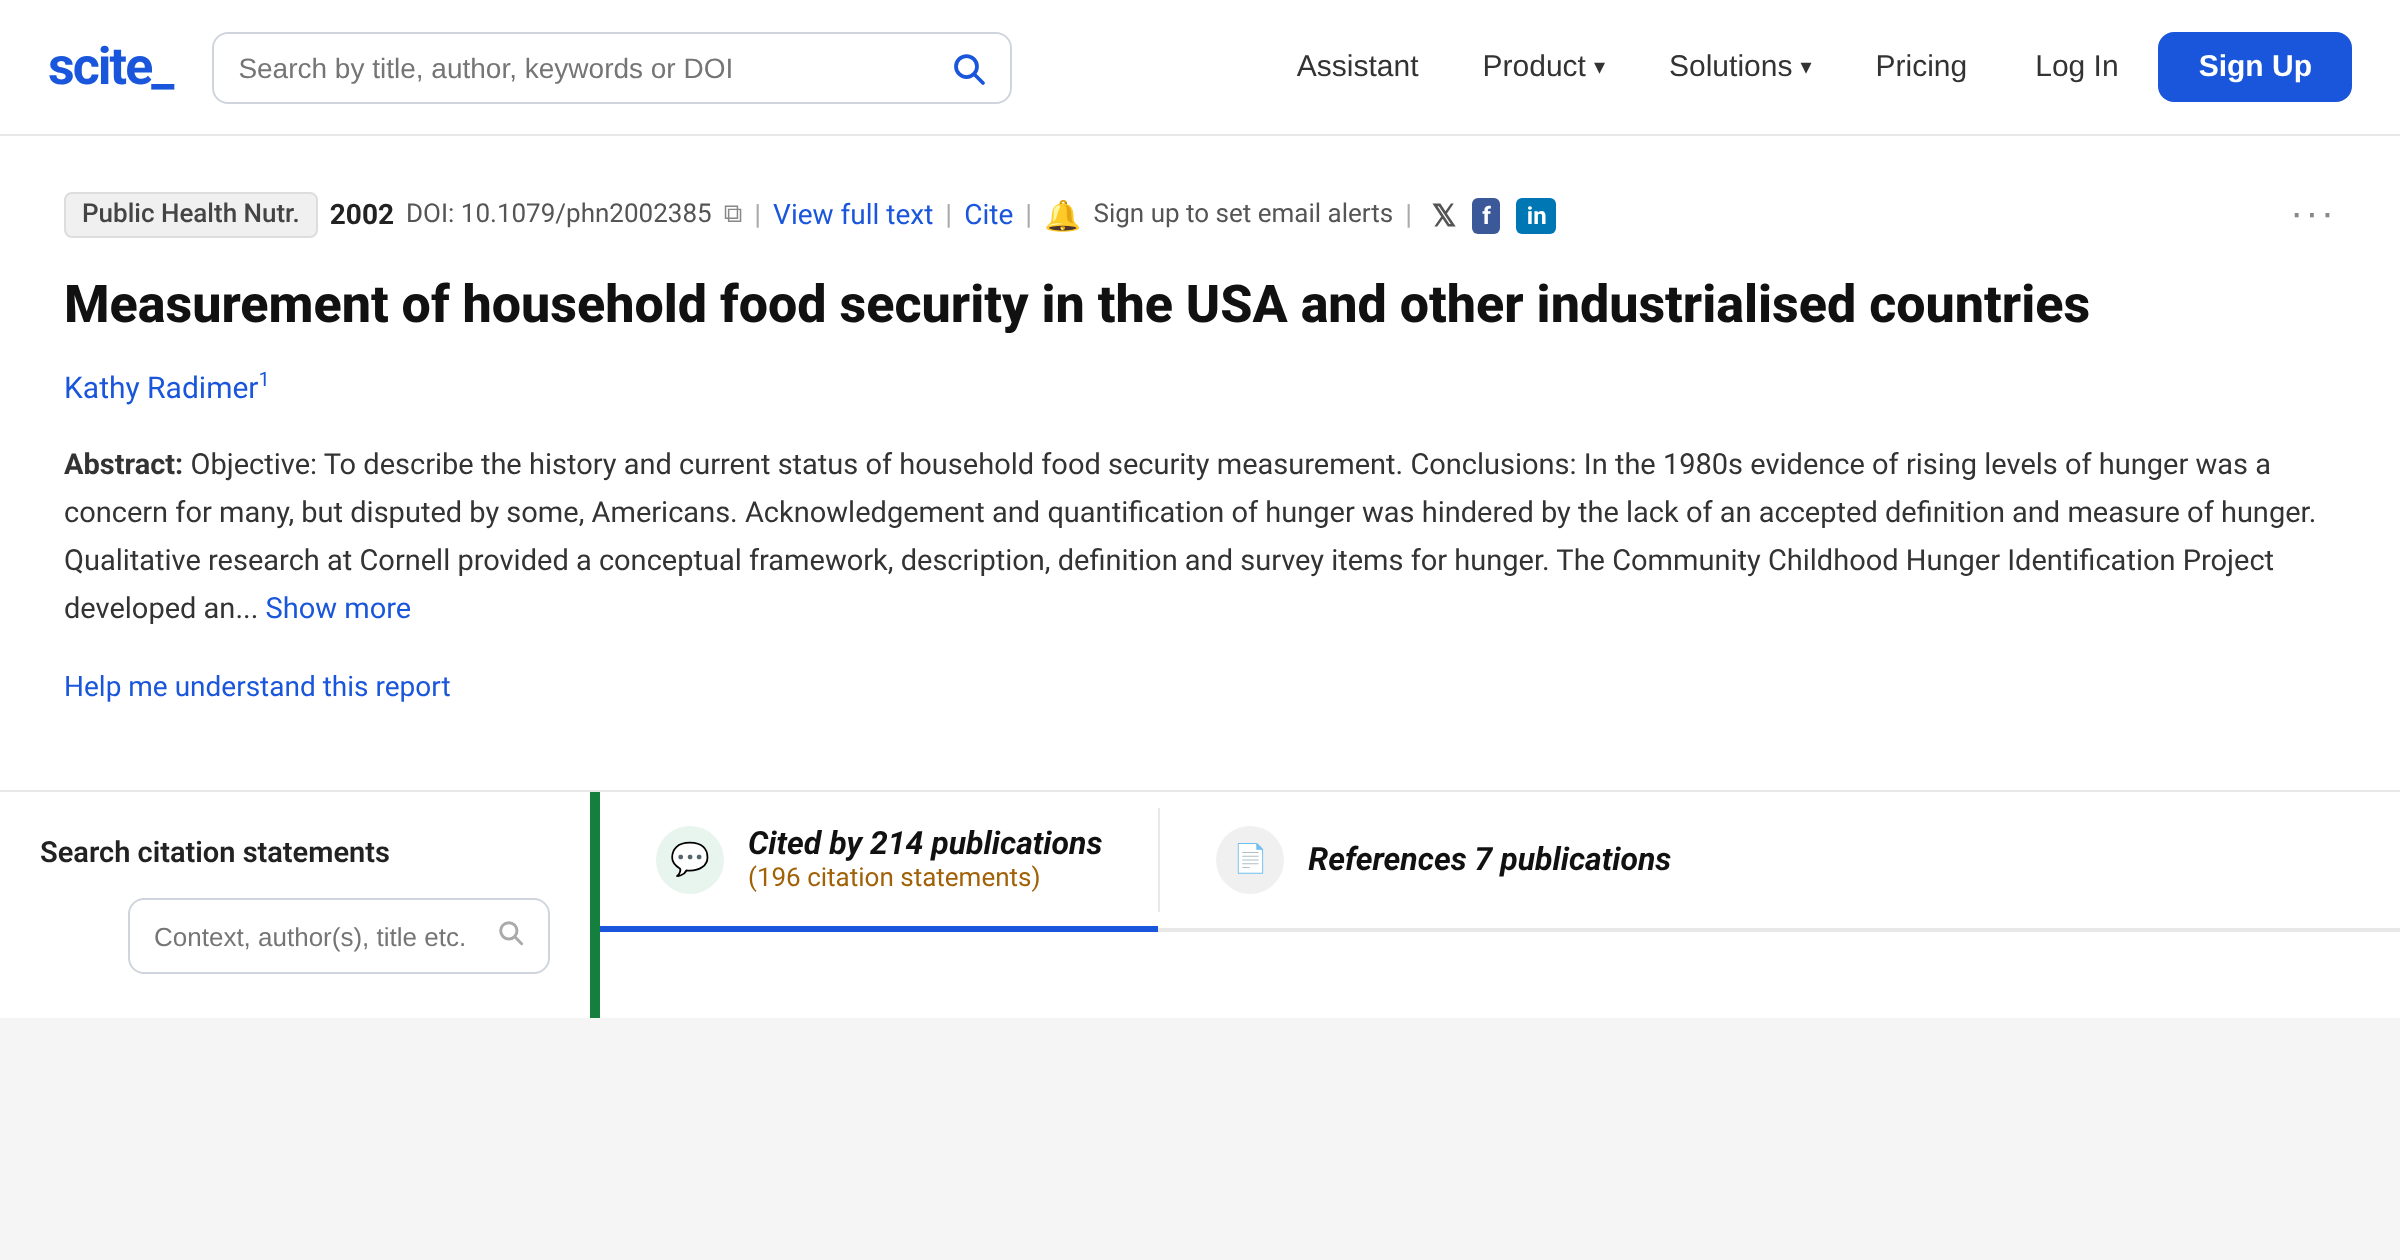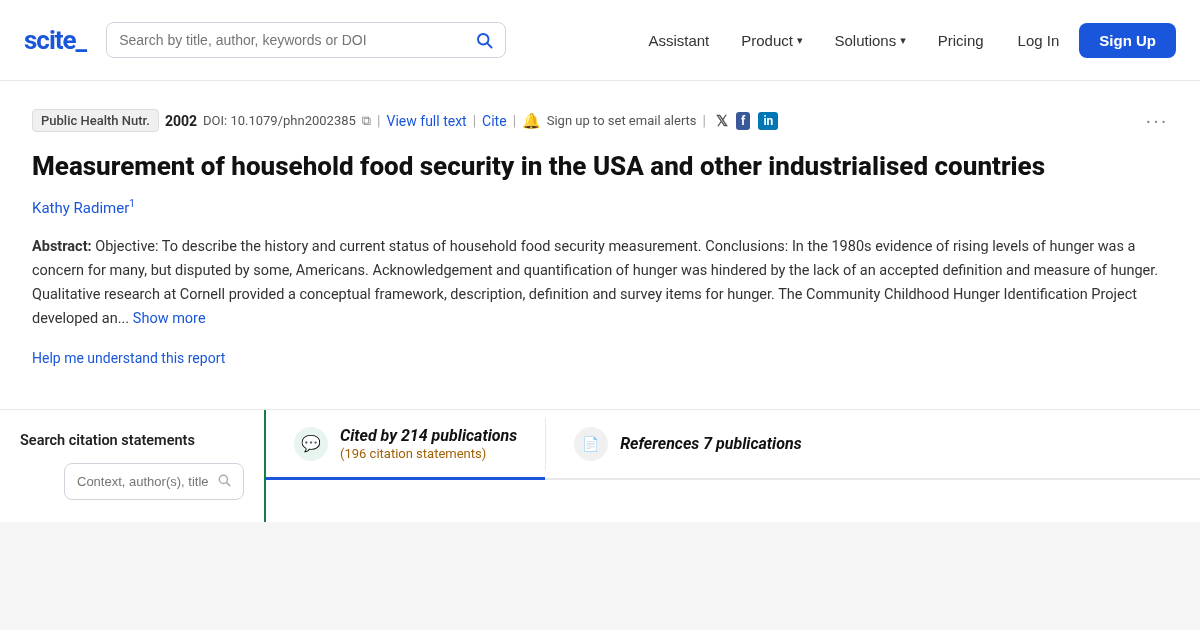--- a/index.html
+++ b/index.html
@@ -5,21 +5,21 @@
     * { box-sizing: border-box; margin: 0; padding: 0; }
     body { font-family: -apple-system, BlinkMacSystemFont, 'Segoe UI', Roboto, sans-serif; background: #f5f5f5; color: #222; font-size: 15px; }
 
     
     .header {
       background: #fff;
       border-bottom: 1px solid #e8e8e8;
       display: flex;
       align-items: center;
       padding: 0 24px;
-      height: 81px;
+      height: 68px;
       gap: 20px;
     }
     .logo {
       font-size: 26px;
       font-weight: 700;
       color: #1a56db;
       letter-spacing: -1px;
       white-space: nowrap;
     }
     .search-bar {
@@ -187,24 +187,24 @@
     
     .bottom-section {
       display: flex;
       gap: 0;
       border-top: 1px solid #e8e8e8;
       background: #f9f9f9;
     }
 
     
     .search-citations-panel {
-      width: 266px;
+      width: 300px;
       min-width: 260px;
       padding: 22px 20px;
-      border-right: 2px solid #15803d;
+      border-right: 5px solid #15803d;
       background: #fff;
     }
     .panel-title {
       font-size: 14.5px;
       font-weight: 600;
       color: #222;
       margin-bottom: 14px;
     }
     .citation-search-input {
       display: flex;

